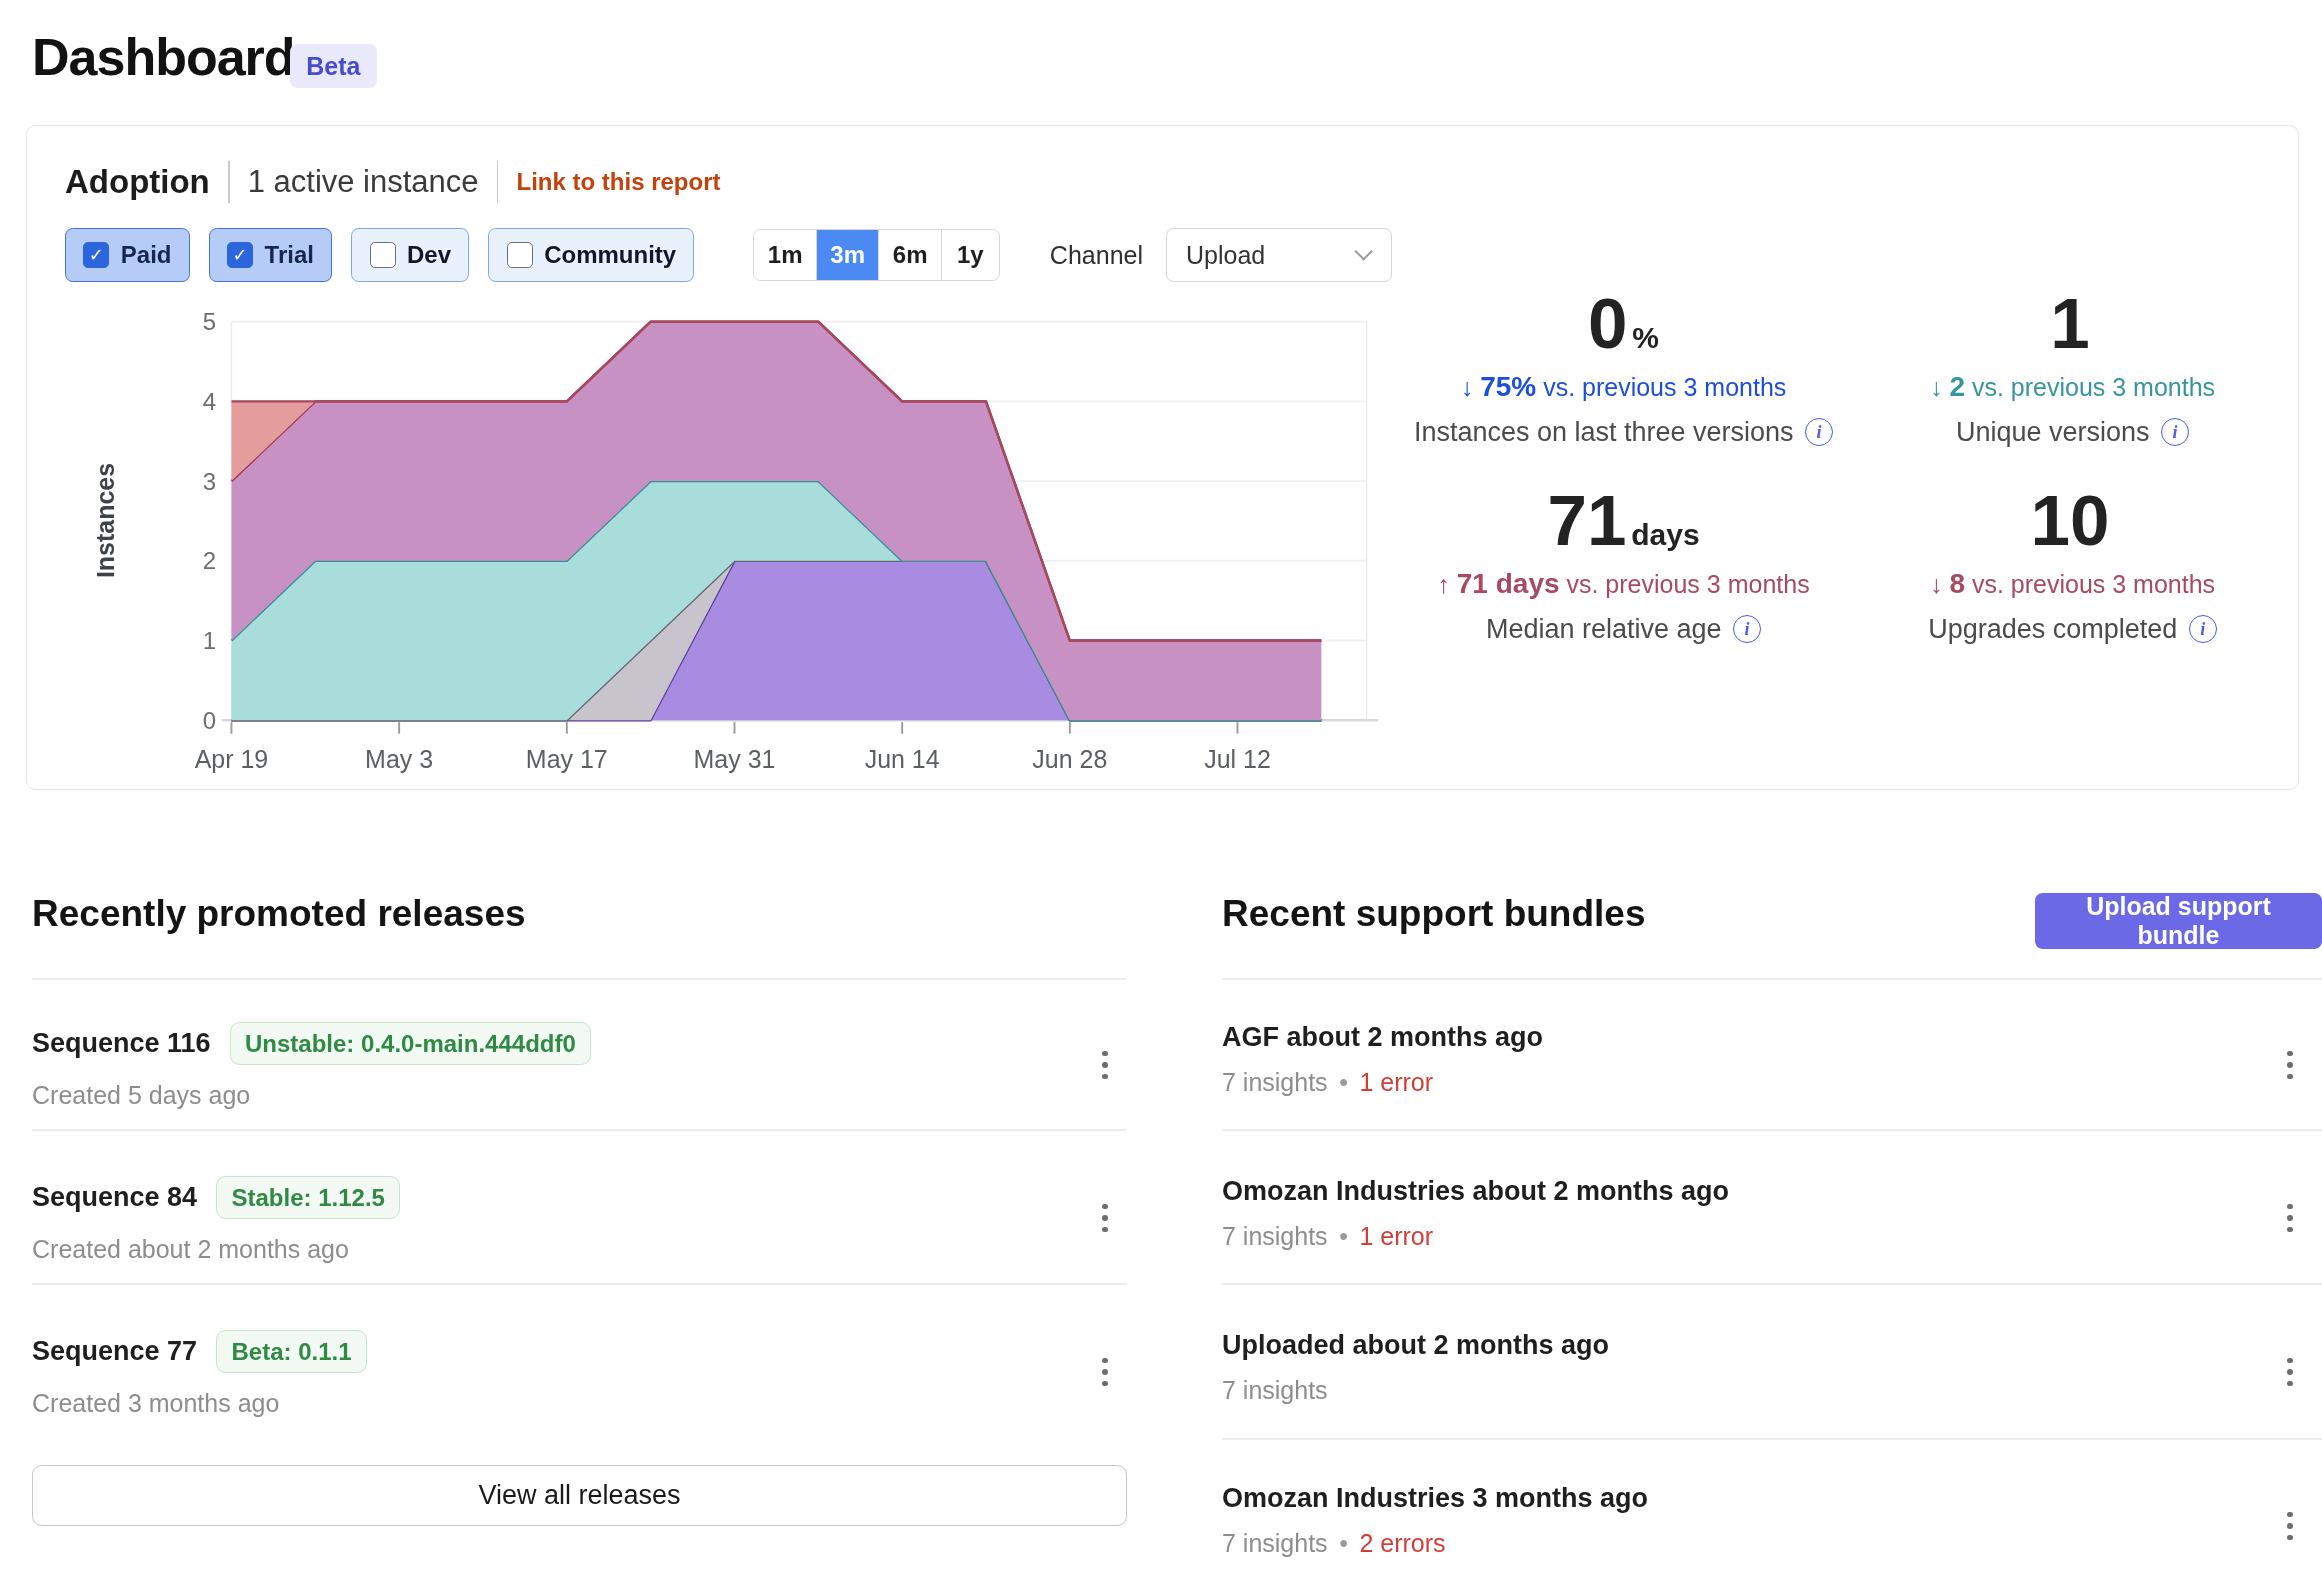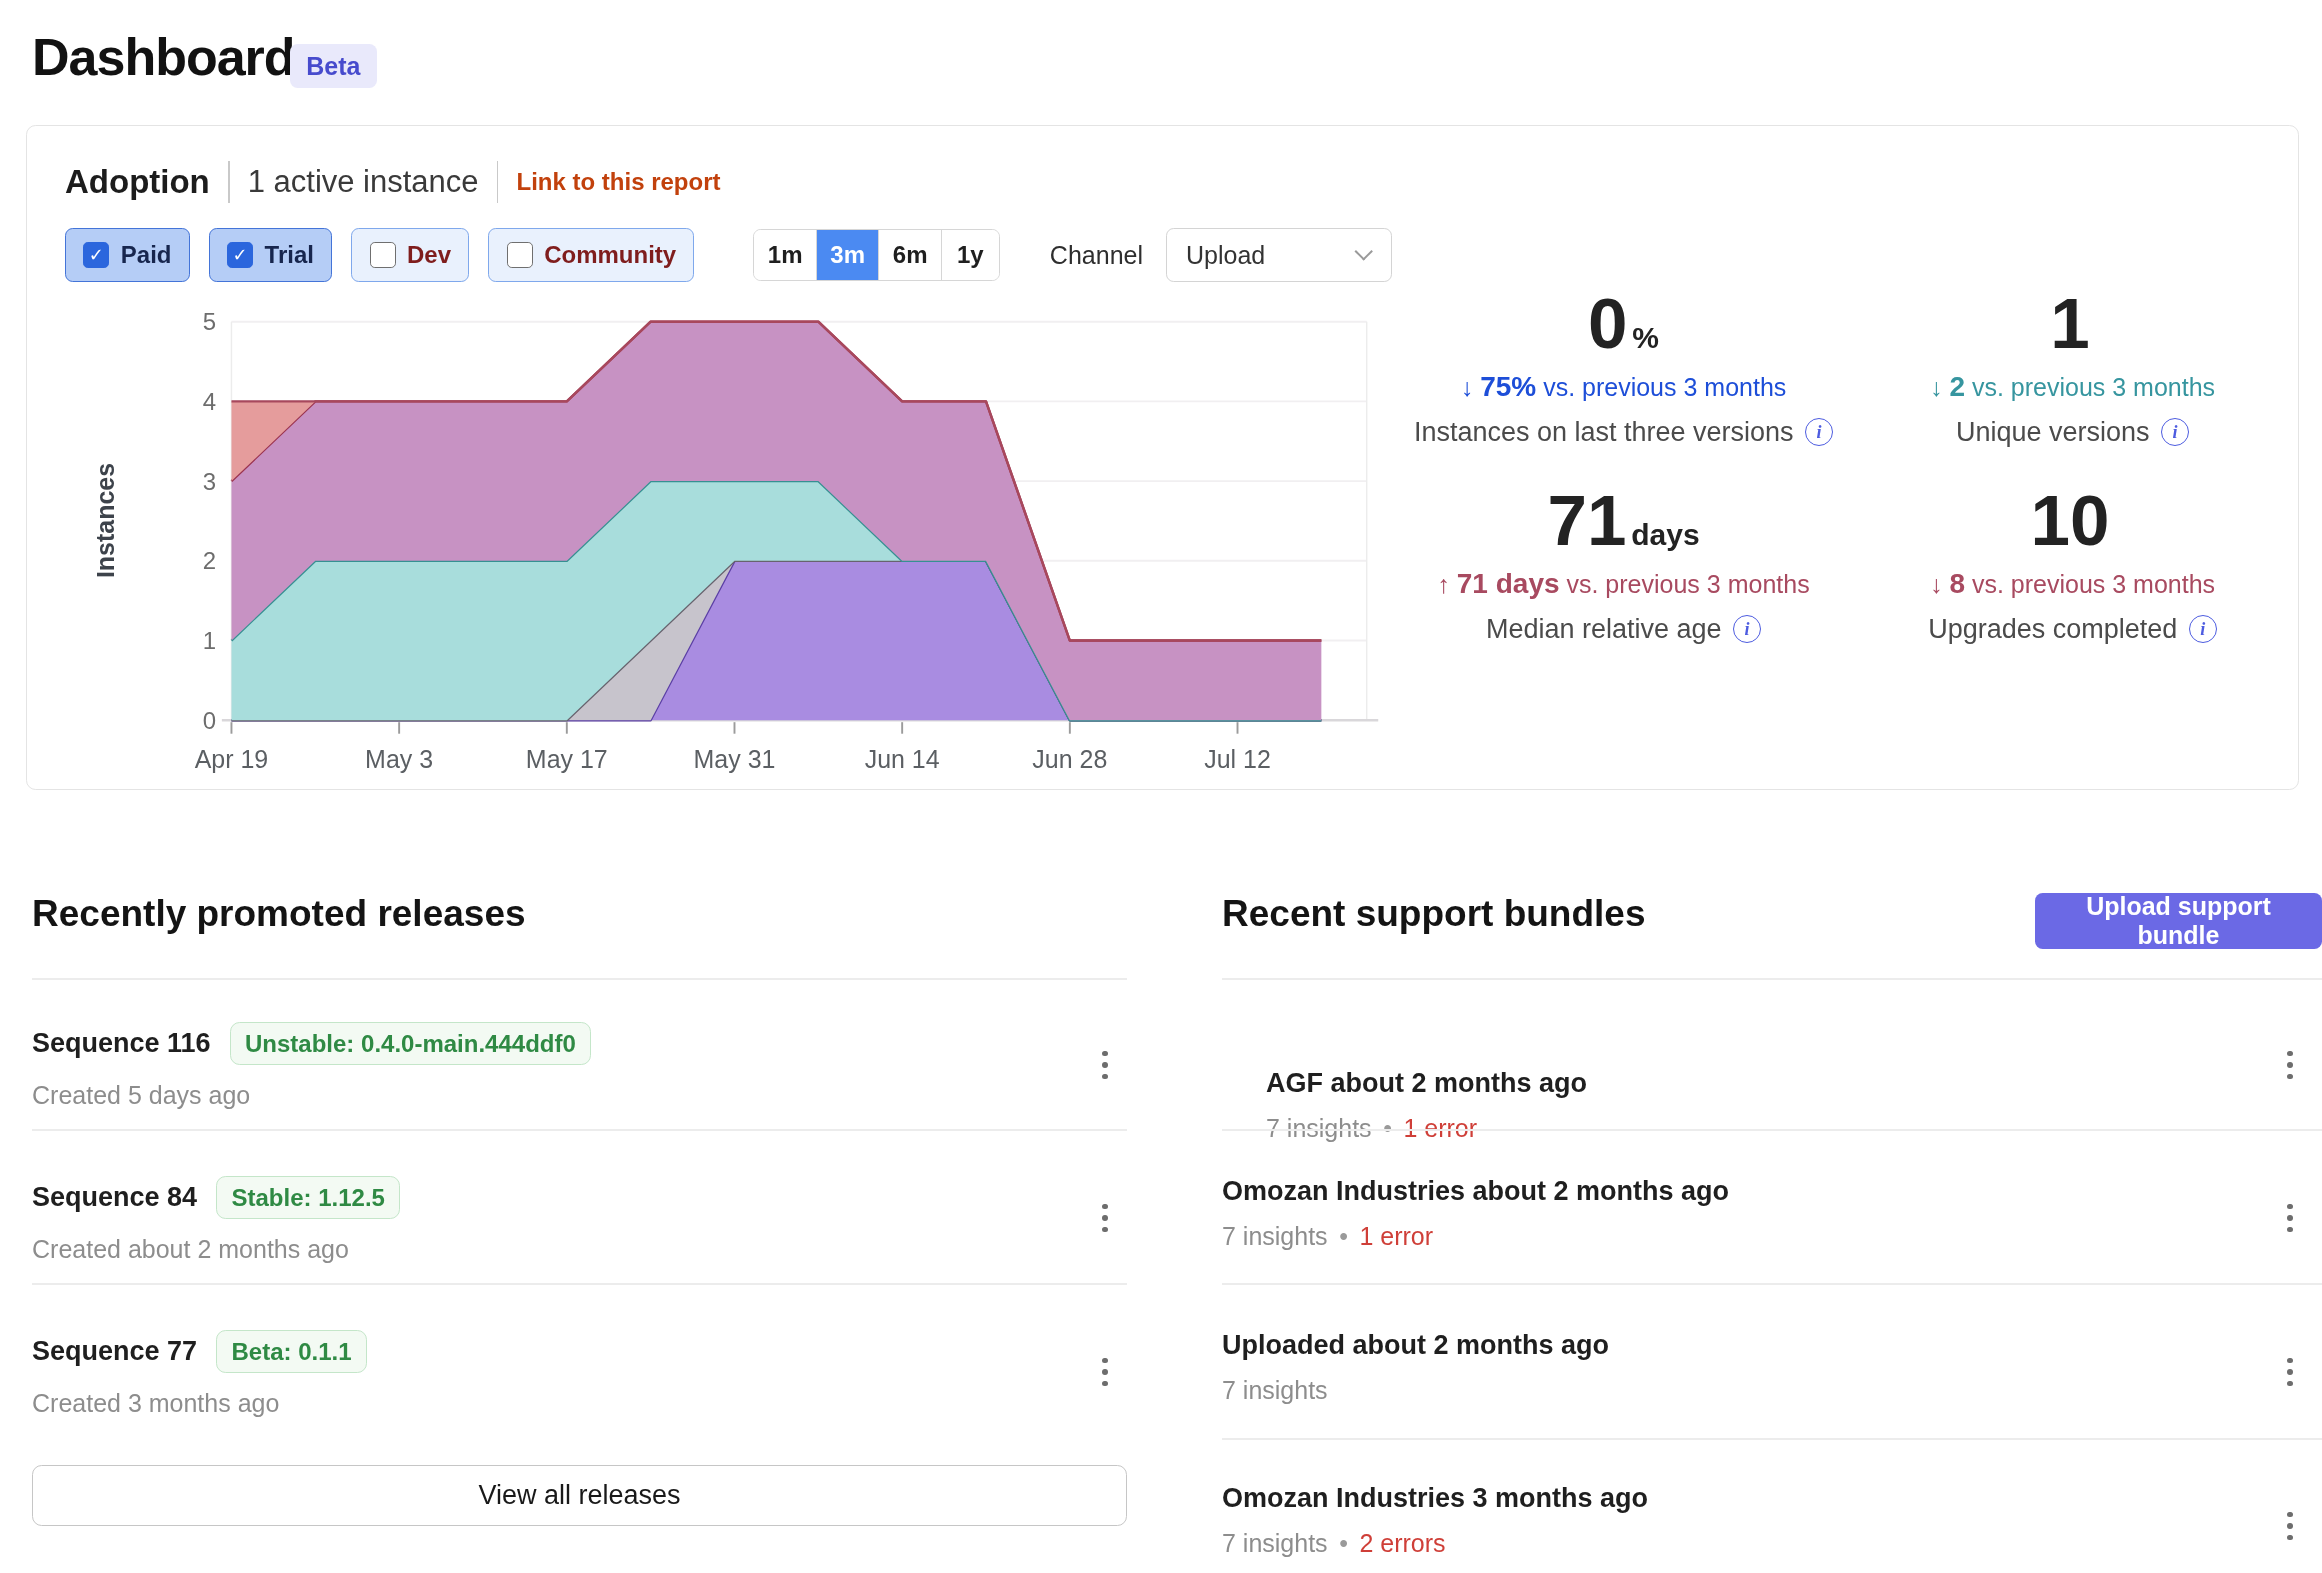--- a/index.html
+++ b/index.html
@@ -17,21 +17,21 @@
     border:1.9px solid #e4e4e4; border-radius:9.6px; }
   .card-header { left:38px; top:35px; display:flex; align-items:center; gap:18px; }
   .card-title { font-size:33px; font-weight:700; color:#1c1c1c; }
   .vsep { width:1.9px; height:42px; background:#c9c9c9; }
   .active-instances { font-size:31px; font-weight:500; color:#3a3a3a; }
   .report-link { font-size:24px; font-weight:700; color:#c2410c; cursor:pointer; }
 
   .filter-row { left:38px; top:102px; display:flex; align-items:center; }
   .chip { display:flex; align-items:center; gap:11.5px; height:54px; padding:0 17.3px; border-radius:7.7px;
     font-size:24px; font-weight:600; margin-right:19px; cursor:pointer;
-    background:#e9f1fd; border:1.9px solid #7fa8ec; color:#7f1d1d; }
+    background:#e9f1fd; border:1.9px solid #7fa8ec; color:#0f172a; }
   .chip.checked { background:#b5cdf6; border-color:#4374d8; color:#17264e; }
   .cbox { width:26px; height:26px; border-radius:4.8px; background:#fff; border:1.9px solid #6f6f6f;
     display:flex; align-items:center; justify-content:center; }
   .chip.checked .cbox { background:#2b66dd; border-color:#2b66dd; }
   .cbox .tick { display:none; color:#fff; font-size:18px; font-weight:700; line-height:1; }
   .chip.checked .cbox .tick { display:block; }
 
   .segmented { display:flex; margin-left:40px; border:1.9px solid #d6d6d6; border-radius:7.7px; overflow:hidden; background:#fff; }
   .segment { min-width:58px; padding:0 13.4px; height:50px; display:flex; align-items:center; justify-content:center;
     font-size:24px; font-weight:600; color:#1f1f1f; background:#fff; border-left:1.9px solid #d6d6d6; cursor:pointer; }
@@ -255,21 +255,21 @@
     <i></i>
     <i></i>
   </div>
 
 <button class="view-all-btn">View all releases</button>
 
 <div class="abs section-heading" style="left:1222px; top:893px;">Recent support bundles</div>
 <button class="upload-btn">Upload support bundle</button>
 <div class="hdiv" style="left:1222px; top:978px; width:1101px;"></div>
 
-<div class="abs" style="left:1222px; top:1068px;margin-left:44px;">
+<div class="abs" style="left:1222px; top:1022px;">
   <div class="row-title">AGF about 2 months ago</div>
   <div class="row-sub"><span>7 insights</span><span class="meta-dot">•</span><span class="meta-error">1 error</span></div>
 </div>
 <div class="kebab" style="left:2271px; top:1036px;">
     <i></i>
     <i></i>
     <i></i>
   </div>
 <div class="hdiv" style="left:1222px; top:1129px; width:1101px;"></div>
 

